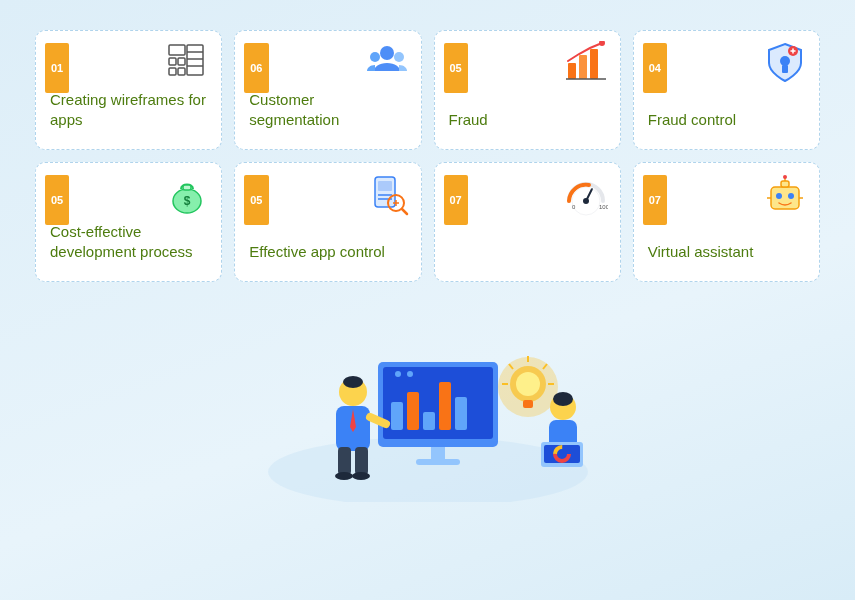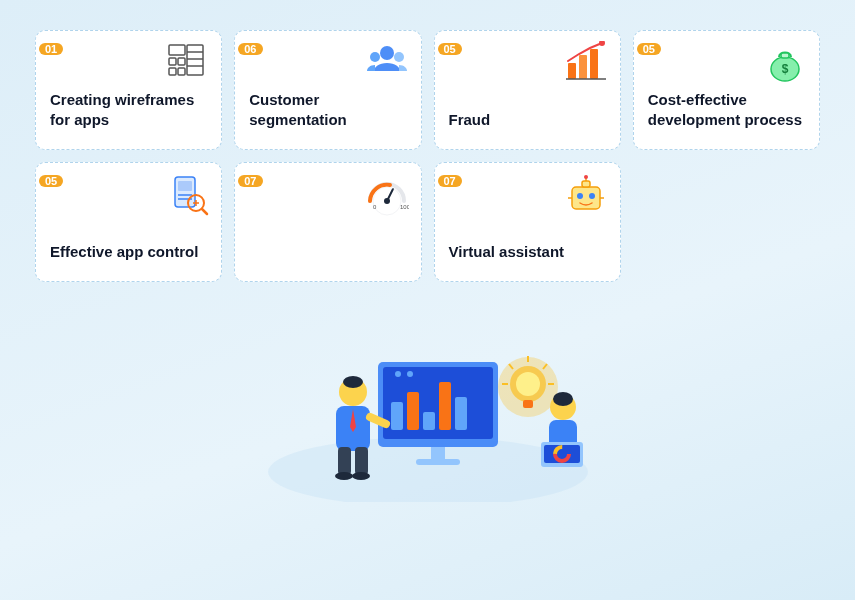--- a/index.html
+++ b/index.html
@@ -35,41 +35,41 @@
       position: relative;
       min-height: 120px;
       display: flex;
       flex-direction: column;
       justify-content: flex-end;
     }
 
     .card-number {
       position: absolute;
       top: 12px;
-      left: 3px;
+      left: 9px;
       background: #f5a623;
       color: #fff;
       font-size: 11px;
       font-weight: 700;
-      padding: 0 6px;
-      border-radius: 8px;
+      padding: 19px 6px;
+      border-radius: 2px;
     }
 
     .card-icon {
       position: absolute;
       top: 10px;
       right: 12px;
       font-size: 38px;
       line-height: 1;
     }
 
     .card-label {
       font-size: 15px;
-      font-weight: 700;
-      color: #0f172a;
+      font-weight: 400;
+      color: #4d7c0f;
       line-height: 1.3;
       margin-top: 24px;
     }
 
     
     .illustration-area {
       display: flex;
       justify-content: center;
       align-items: flex-end;
       height: 200px;
@@ -123,20 +123,32 @@
       <rect x="4" y="22" width="8" height="16" rx="1" fill="#f97316"></rect>
       <rect x="15" y="14" width="8" height="24" rx="1" fill="#fb923c"></rect>
       <rect x="26" y="8" width="8" height="30" rx="1" fill="#f97316"></rect>
       <polyline points="4,20 15,13 26,7 38,2" stroke="#ef4444" stroke-width="2" fill="none" stroke-linecap="round"></polyline>
       <circle cx="38" cy="2" r="3" fill="#ef4444"></circle>
       <line x1="2" y1="38" x2="42" y2="38" stroke="#555" stroke-width="1.5"></line>
     </svg></span>
       <span class="card-label">Fraud</span>
     </div>
       <div class="card">
+      <span class="card-number">04</span>
+      <span class="card-icon"><svg width="44" height="44" viewBox="0 0 44 44" fill="none" xmlns="http://www.w3.org/2000/svg">
+      <path d="M22 3 L38 9 L38 22 C38 32 22 40 22 40 C22 40 6 32 6 22 L6 9 Z" fill="#dbeafe" stroke="#3b82f6" stroke-width="2"></path>
+      <circle cx="22" cy="20" r="5" fill="#3b82f6"></circle>
+      <rect x="19" y="24" width="6" height="8" rx="1" fill="#3b82f6"></rect>
+      <circle cx="30" cy="10" r="5" fill="#ef4444"></circle>
+      <line x1="28" y1="10" x2="32" y2="10" stroke="white" stroke-width="1.5" stroke-linecap="round"></line>
+      <line x1="30" y1="8" x2="30" y2="12" stroke="white" stroke-width="1.5" stroke-linecap="round"></line>
+    </svg></span>
+      <span class="card-label">Fraud control</span>
+    </div>
+      <div class="card">
       <span class="card-number">05</span>
       <span class="card-icon"><svg width="44" height="44" viewBox="0 0 44 44" fill="none" xmlns="http://www.w3.org/2000/svg">
       <ellipse cx="22" cy="28" rx="14" ry="12" fill="#86efac" stroke="#22c55e" stroke-width="1.5"></ellipse>
       <path d="M16 16 C16 10 28 10 28 16" stroke="#22c55e" stroke-width="2" fill="#bbf7d0"></path>
       <rect x="18" y="12" width="8" height="5" rx="2" fill="#bbf7d0" stroke="#22c55e" stroke-width="1.5"></rect>
       <text x="22" y="32" text-anchor="middle" font-size="12" font-weight="bold" fill="#15803d">$</text>
     </svg></span>
       <span class="card-label">Cost-effective development process</span>
     </div>
       <div class="card">

